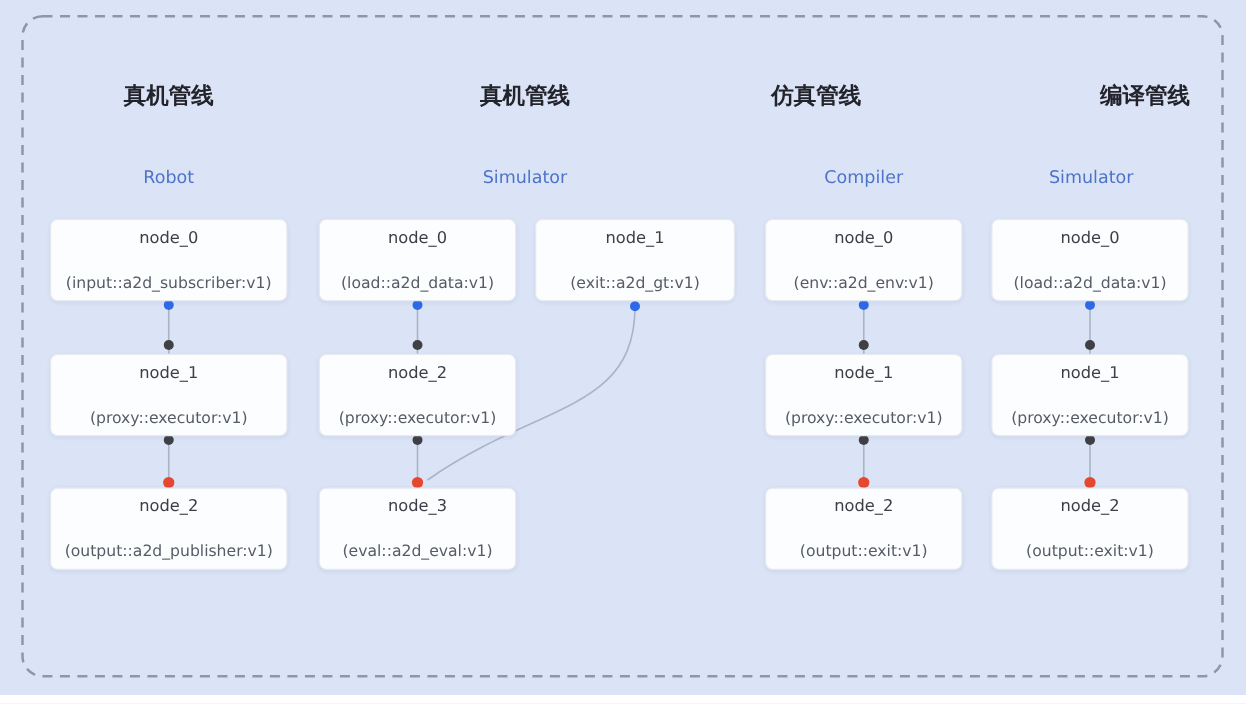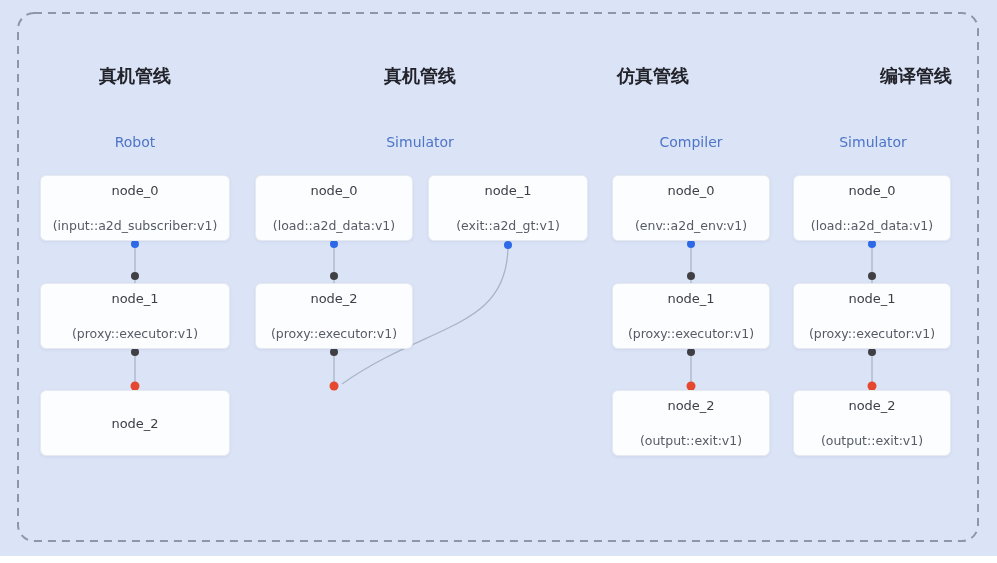--- a/index.html
+++ b/index.html
@@ -118,33 +118,38 @@
   <div class="node" style="left:40px;top:175px;width:190px">
     <div class="nname">node_0</div>
     <div class="ntype">(input::a2d_subscriber:v1)</div>
   </div>
   <div class="node" style="left:40px;top:283px;width:190px">
     <div class="nname">node_1</div>
     <div class="ntype">(proxy::executor:v1)</div>
   </div>
   <div class="node" style="left:40px;top:390px;width:190px">
     <div class="nname">node_2</div>
+    <div class="ntype">(output::a2d_publisher:v1)</div>
   </div>
 
   <div class="node" style="left:255px;top:175px;width:158px">
     <div class="nname">node_0</div>
     <div class="ntype">(load::a2d_data:v1)</div>
   </div>
   <div class="node" style="left:428px;top:175px;width:160px">
     <div class="nname">node_1</div>
     <div class="ntype">(exit::a2d_gt:v1)</div>
   </div>
   <div class="node" style="left:255px;top:283px;width:158px">
     <div class="nname">node_2</div>
     <div class="ntype">(proxy::executor:v1)</div>
+  </div>
+  <div class="node" style="left:255px;top:390px;width:158px">
+    <div class="nname">node_3</div>
+    <div class="ntype">(eval::a2d_eval:v1)</div>
   </div>
 
   <div class="node" style="left:612px;top:175px;width:158px">
     <div class="nname">node_0</div>
     <div class="ntype">(env::a2d_env:v1)</div>
   </div>
   <div class="node" style="left:612px;top:283px;width:158px">
     <div class="nname">node_1</div>
     <div class="ntype">(proxy::executor:v1)</div>
   </div>

